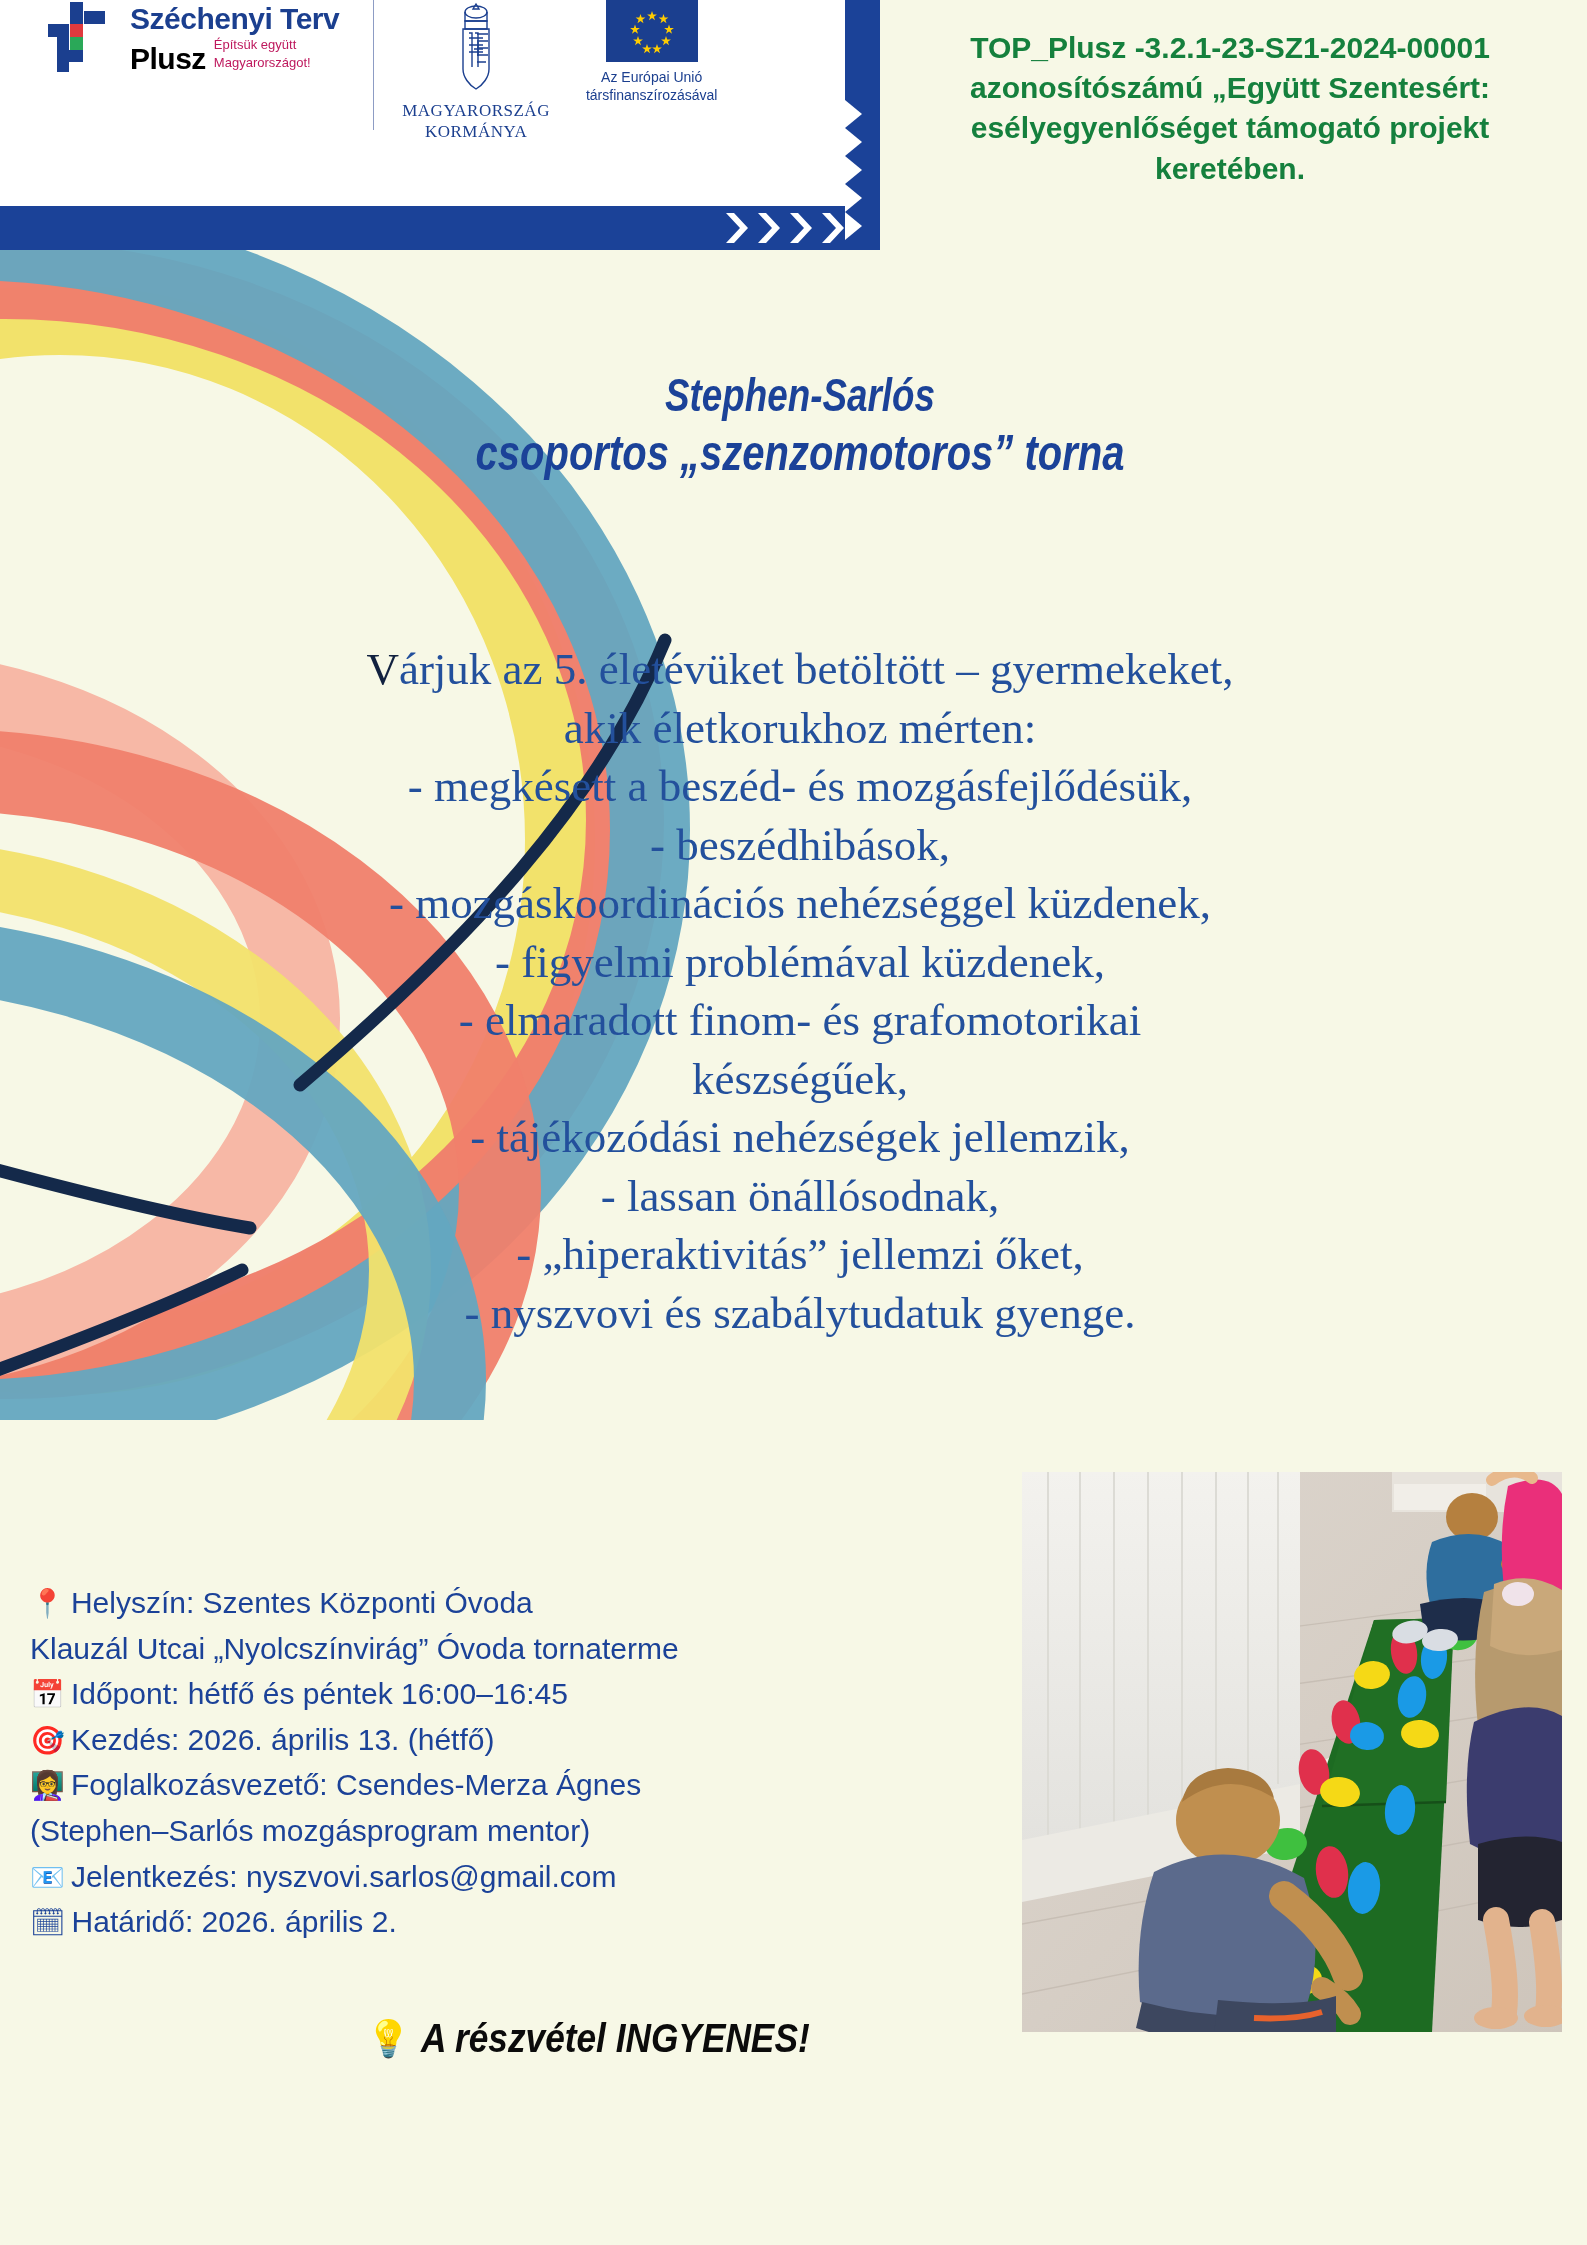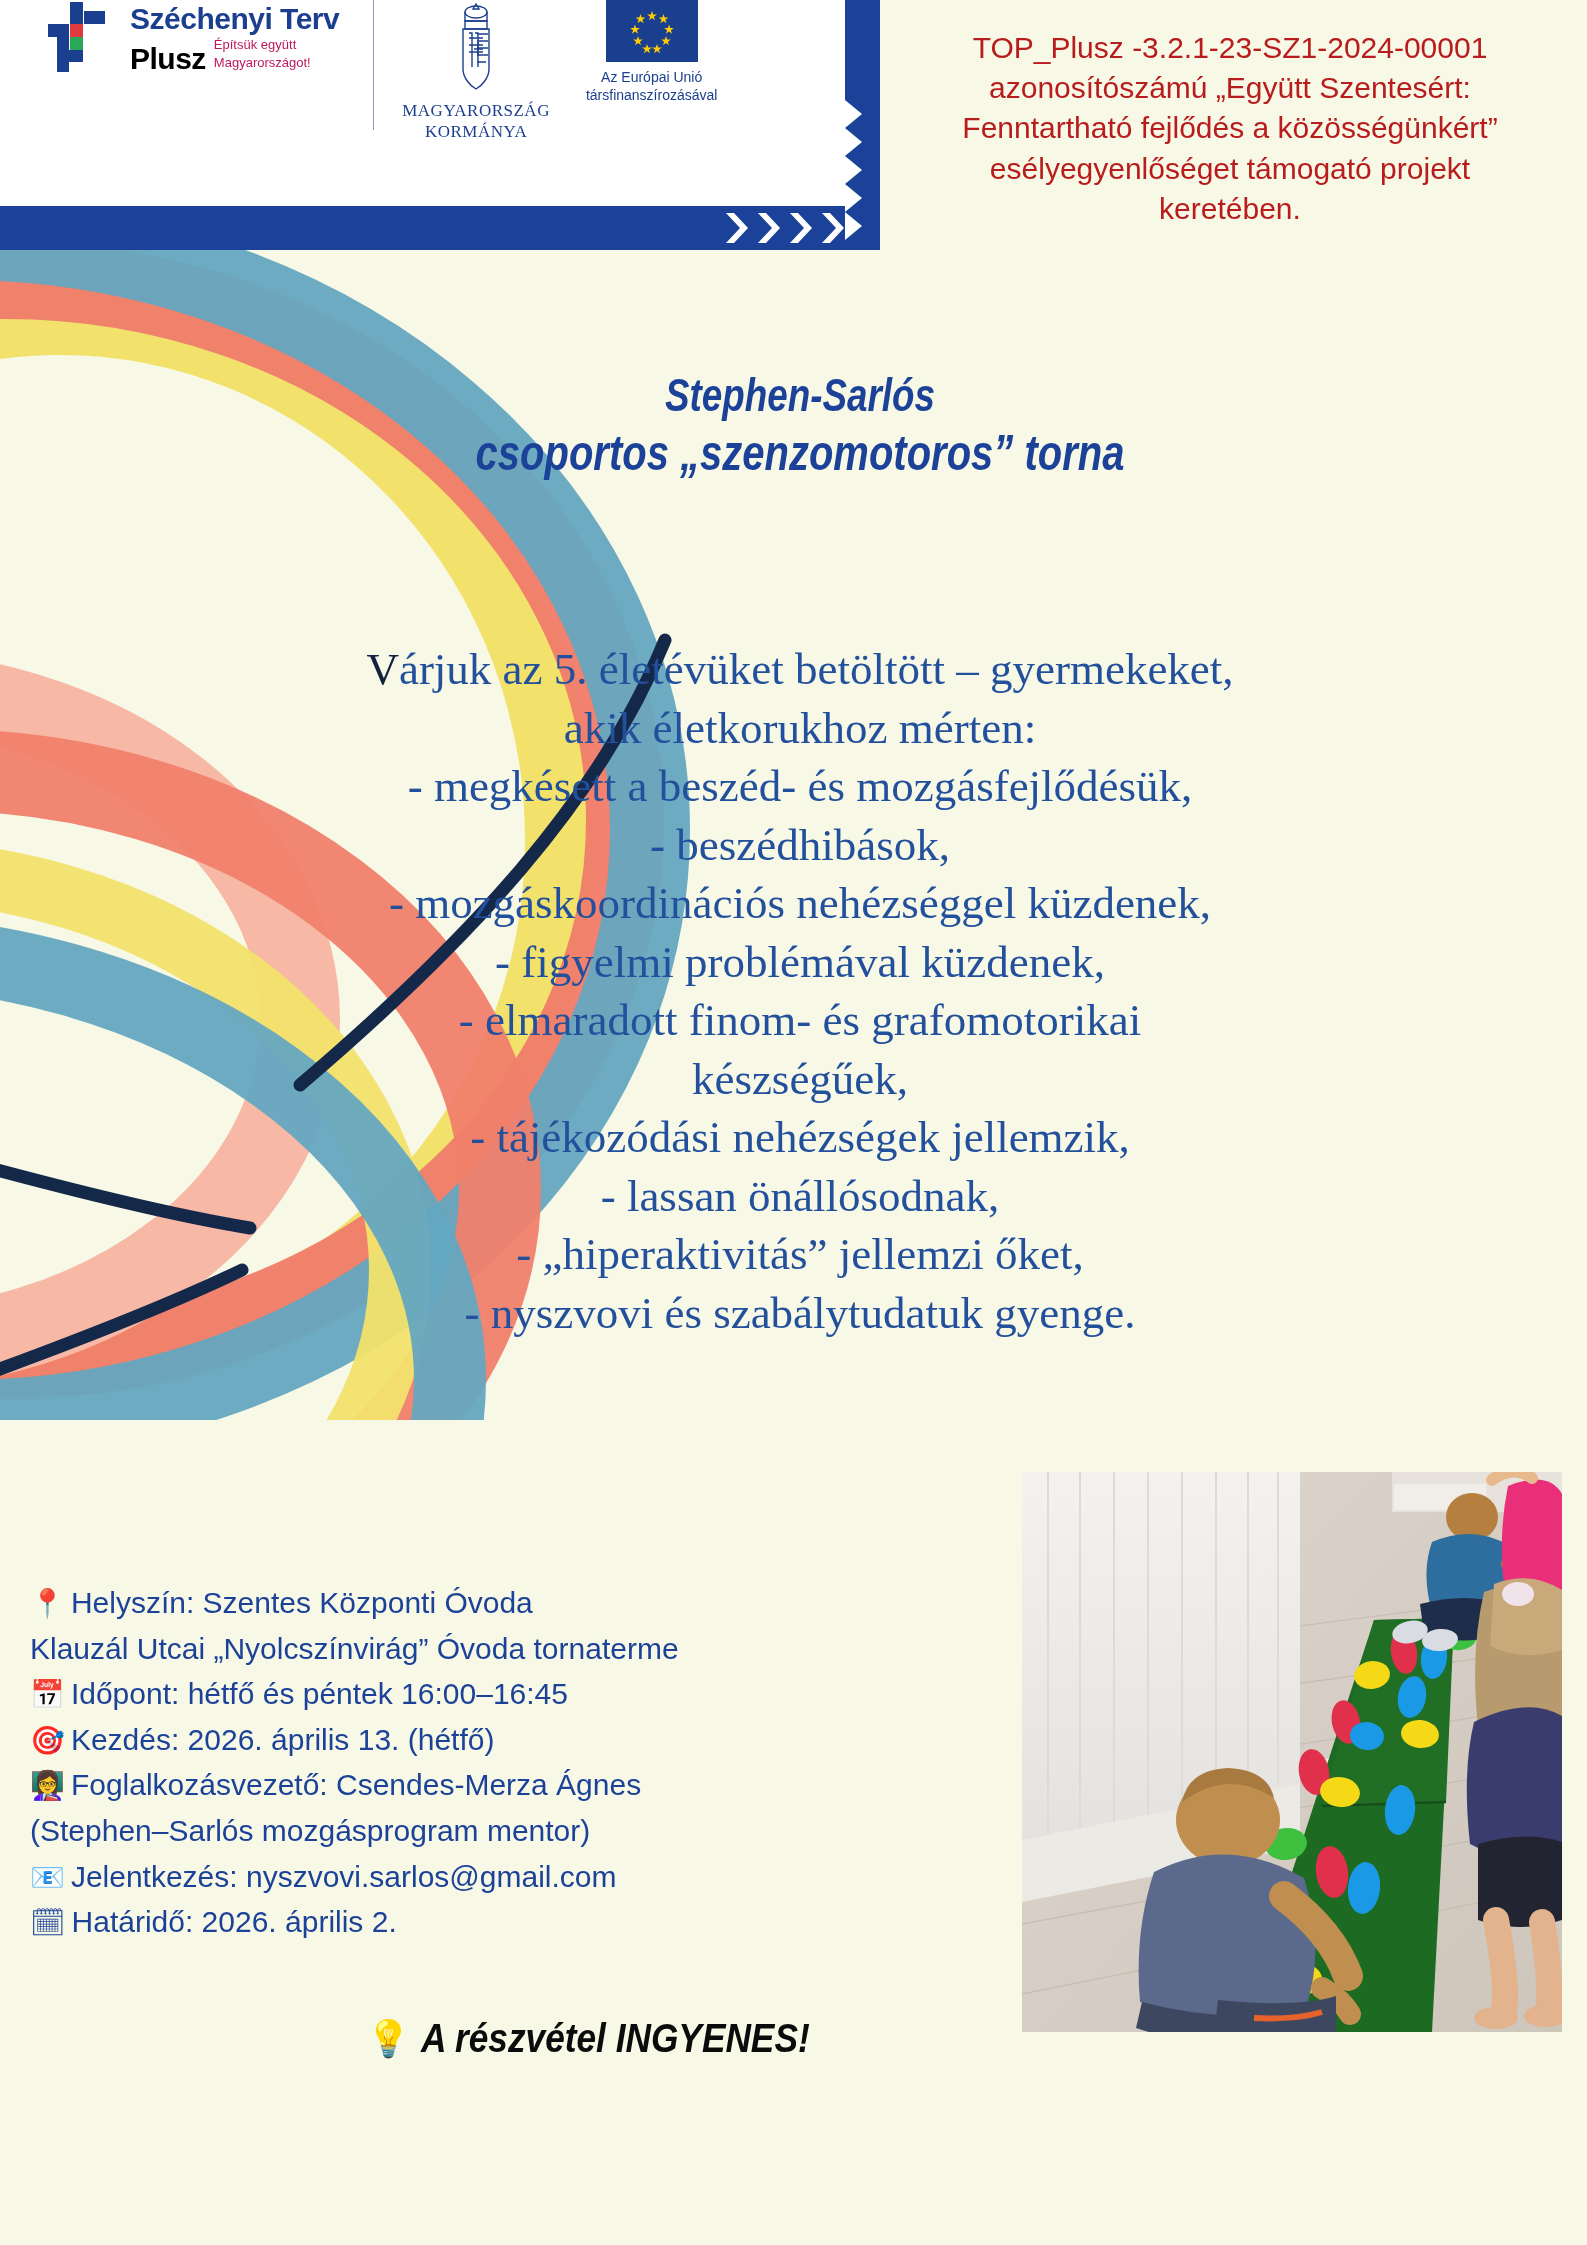--- a/index.html
+++ b/index.html
@@ -81,23 +81,24 @@
   #eu-bluebar .chev{position:absolute;right:6px;top:3px;}
   
   #eu-sidestrip{
     position:absolute;left:845px;top:0;width:35px;height:250px;z-index:6;
   }
 
   
   #project-text{
     position:absolute;left:900px;top:28px;width:660px;
     text-align:center;
-    color:#b91c1c;
+    color:#15803d;
     font-size:30px;line-height:1.34;
     z-index:4;
+    font-weight:bold;
   }
 
   
   #title{
     position:absolute;left:300px;top:368px;width:1000px;
     text-align:center;z-index:4;
   }
   #title .tline{
     color:#1b4298;
     font-family:"Liberation Sans Narrow","Liberation Sans",sans-serif;
@@ -275,21 +276,20 @@
       <polygon points="0,128 17,142 0,156"></polygon>
       <polygon points="0,156 17,170 0,184"></polygon>
       <polygon points="0,184 17,198 0,212"></polygon>
       <polygon points="0,212 17,226 0,240"></polygon>
     </g>
   </svg>
 
   <div id="project-text">
     <div>TOP_Plusz -3.2.1-23-SZ1-2024-00001</div>
     <div>azonosítószámú „Együtt Szentesért:</div>
-    <div>Fenntartható fejlődés a közösségünkért”</div>
     <div>esélyegyenlőséget támogató projekt</div>
     <div>keretében.</div>
   </div>
 
   <div id="title">
     <div class="tline t1">Stephen-Sarlós</div>
     <div class="tline t2">csoportos „szenzomotoros” torna</div>
   </div>
 
   <div id="body-text">

